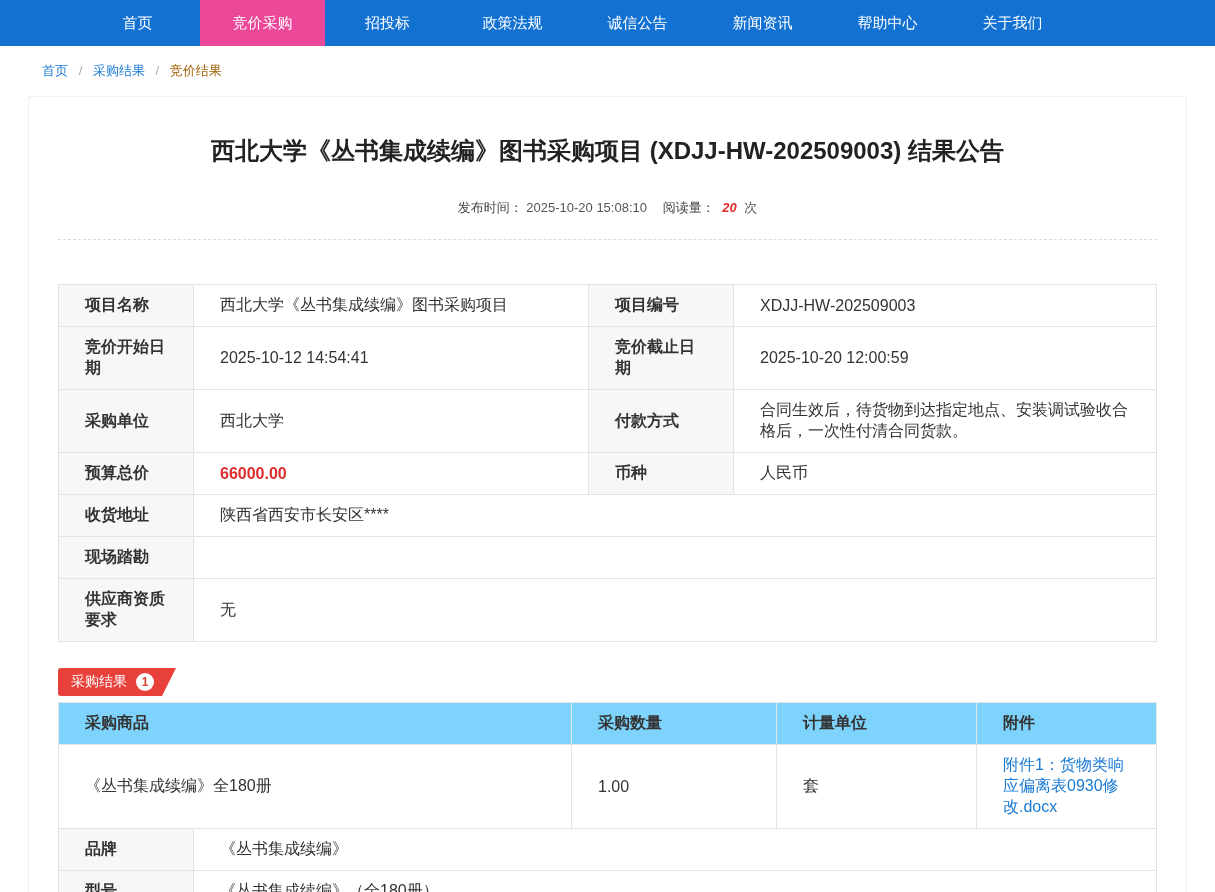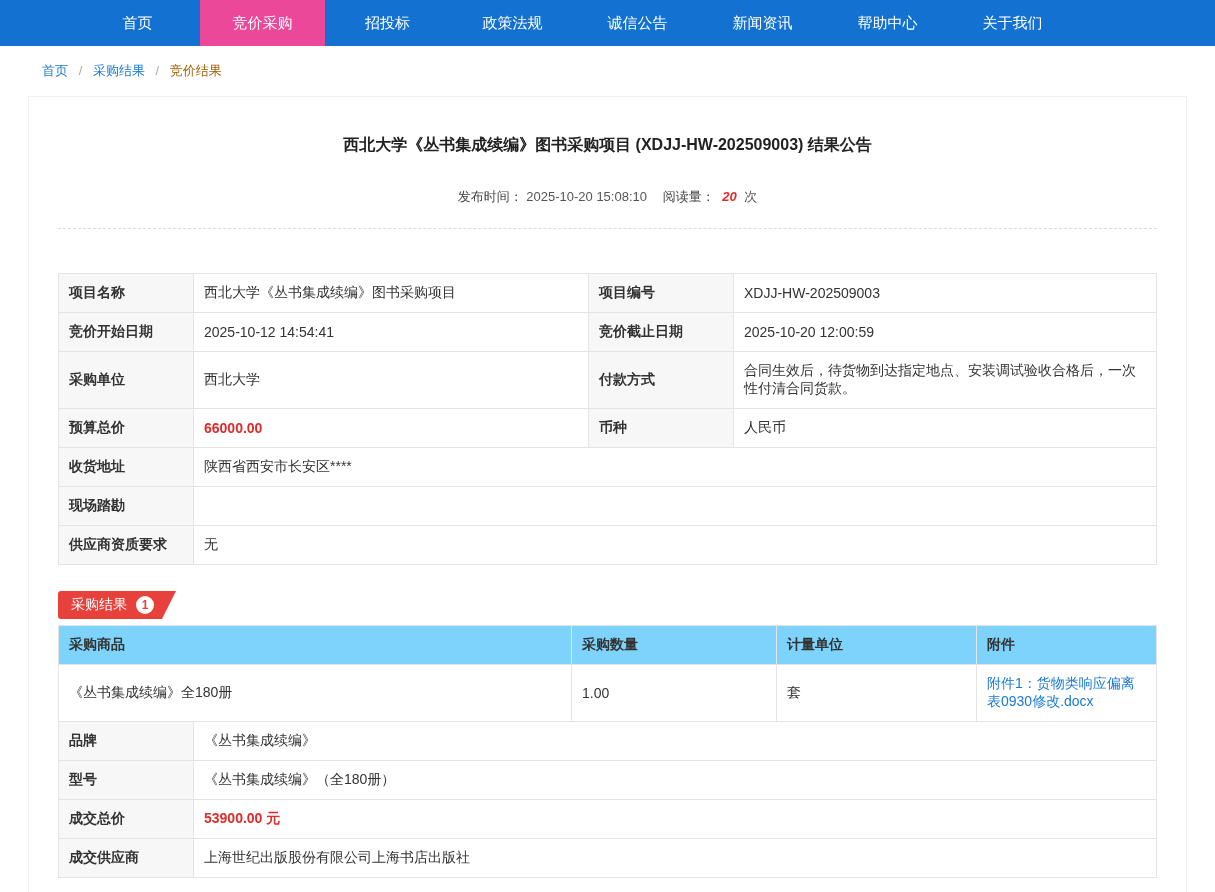--- a/index.html
+++ b/index.html
@@ -18,32 +18,32 @@
   .nav-item.active { background:#ec4899; }
 
   
   .breadcrumb { padding:16px 0 10px 42px; font-size:13px; color:#666; }
   .breadcrumb .crumb-link { color:#1a7ad4; text-decoration:none; cursor:pointer; }
   .crumb-sep { color:#aaa; margin:0 7px; }
   .crumb-current { color:#a16207; }
 
   
   .card { margin:6px 28px 0 28px; border:1px solid #f1f1f1; padding:38px 29px 20px 29px; }
-  .article-title { text-align:center; font-size:16px; font-weight:bold; color:#222; }
+  .article-title { text-align:center; font-size:24px; font-weight:bold; color:#222; }
   .article-meta {
     text-align:center; margin-top:32px; padding-bottom:22px;
     border-bottom:1px dashed #dcdcdc; font-size:13px; color:#555;
   }
   .meta-label { font-weight:normal; color:#444; }
   .meta-value { margin-right:12px; }
   .views-count { color:#e02b2b; font-style:italic; font-weight:bold; margin:0 4px; }
 
   
   table { border-collapse:collapse; width:100%; table-layout:fixed; }
-  td, th { border:1px solid #e4e4e4; padding:10px 10px; font-size:14px; color:#333; vertical-align:middle; text-align:left; word-break:break-all; }
+  td, th { border:1px solid #e4e4e4; padding:10px 26px; font-size:16px; color:#333; vertical-align:middle; text-align:left; word-break:break-all; }
   td.label { background:#f7f7f7; font-weight:bold; }
   .info-table { margin-top:44px; }
   .red { color:#e02b2b; font-weight:bold; }
 
   
   .badge-row { margin-top:26px; }
   .result-badge {
     display:inline-flex; align-items:center; gap:9px;
     background:#e8413c; color:#fff; font-size:14px;
     padding:5px 22px 5px 13px; border-radius:3px 0 0 3px;

